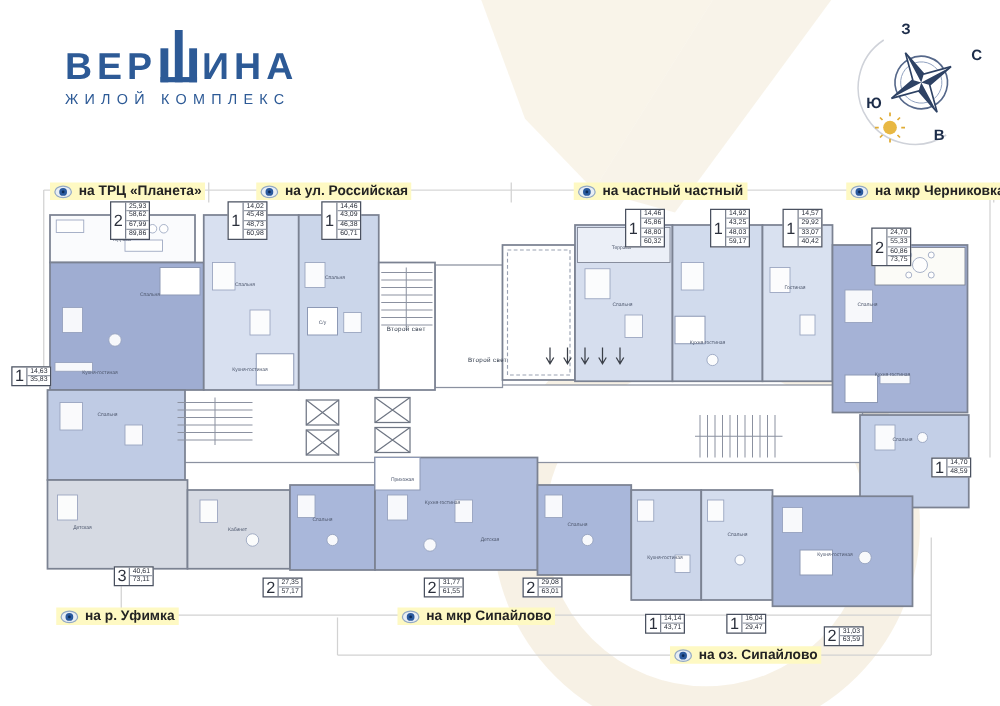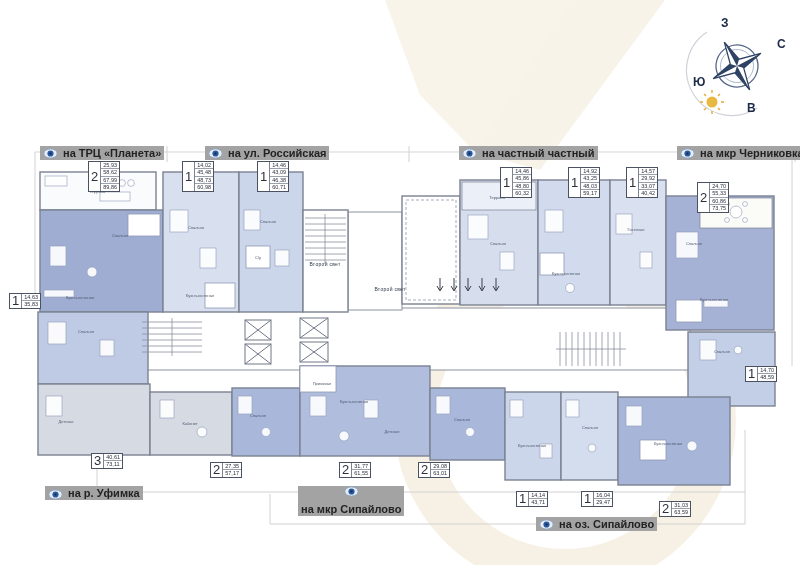--- a/index.html
+++ b/index.html
@@ -9,21 +9,21 @@
   
   .logo{position:absolute;left:52px;top:24px;z-index:5;color:#2d5a96;}
   .logo-row{display:flex;align-items:flex-end;line-height:1;}
   .logo-part{font-size:30px;font-weight:bold;letter-spacing:4px;color:#2d5a96;}
   .logo-sh{width:34px;height:46px;margin:0 2px -1px 0;}
   .logo-sub{margin-top:5px;font-size:11.5px;font-weight:500;letter-spacing:5px;color:#2d5a96;}
   .page-title{position:absolute;left:42px;top:114px;z-index:5;font-size:18px;color:#151515;}
   .compass{position:absolute;left:685px;top:10px;width:112px;height:108px;z-index:5;}
   
   .dir-label{position:absolute;z-index:4;display:inline-flex;align-items:center;gap:5px;
-             background:#a3a3a3;padding:0 3px;font-size:11px;font-weight:bold;color:#232323;
+             background:#fef9c3;padding:0 3px;font-size:11px;font-weight:bold;color:#232323;
              white-space:nowrap;line-height:14px;}
   
   .unit-box{position:absolute;z-index:4;display:inline-flex;align-items:stretch;background:#fff;
             border:1px solid #4a5160;}
   .unit-digit{font-size:13px;font-weight:400;color:#2b303c;padding:0 2px;align-self:center;line-height:1;}
   .unit-areas{display:flex;flex-direction:column;border-left:1px solid #7c8290;}
   .unit-areas span{font-size:5.5px;line-height:6.4px;padding:0 2px;color:#2b303c;
                    border-bottom:0.5px solid #9aa0ab;white-space:nowrap;}
   .unit-areas span:last-child{border-bottom:none;}
   
@@ -161,20 +161,35 @@
         <rect x="540" y="444" width="12" height="14"></rect>
       <rect x="566" y="400" width="13" height="17"></rect>
         <circle cx="592" cy="448" r="4"></circle>
       <rect x="626" y="406" width="16" height="20"></rect>
         <circle cx="692" cy="446" r="5"></circle>
       <rect x="700" y="340" width="16" height="20"></rect>
         <circle cx="738" cy="350" r="4"></circle>
     </g>
   </svg>
 
+  <div class="logo">
+    <div class="logo-row">
+      <span class="logo-part">ВЕР</span>
+      <svg class="logo-sh" viewBox="0 0 30 44">
+        <g fill="#2d5a96">
+          <rect x="1" y="14" width="6" height="26"></rect>
+          <rect x="12" y="0" width="6" height="40"></rect>
+          <rect x="23" y="14" width="6" height="26"></rect>
+          <rect x="1" y="36" width="28" height="4"></rect>
+        </g>
+      </svg>
+      <span class="logo-part">ИНА</span>
+    </div>
+    <div class="logo-sub">ЖИЛОЙ КОМПЛЕКС</div>
+  </div>
 
 
   <div class="compass">
     <svg width="112" height="108" viewBox="0 0 112 108">
       <path d="M22,22 A40,40 0 0 0 72,98" fill="none" stroke="#cfd2d9" stroke-width="1.2"></path>
       <g stroke="#e0ac35">
         <circle cx="27" cy="92" r="5.5" fill="#e8b843" stroke="none"></circle>
         <path d="M27,83 V80 M27,101 V104 M18,92 H15 M36,92 H39 M21,86 L19,84 M33,86 L35,84 M21,98 L19,100 M33,98 L35,100" stroke-width="1.4"></path>
       </g>
       <g transform="translate(52,56) rotate(-28)">
@@ -216,29 +231,29 @@
         <span>на частный частный</span>
       </div>
       <div class="dir-label" style="left: 677px; top: 146px;">
         <svg width="15" height="11" viewBox="0 0 15 11">
           <ellipse cx="7.5" cy="5.5" rx="6.6" ry="4.6" fill="#e8eef5" stroke="#93a9c4" stroke-width="1"></ellipse>
           <circle cx="7.5" cy="5.5" r="3.1" fill="#2a5a9e"></circle>
           <circle cx="7.5" cy="5.5" r="1.1" fill="#0d2b57"></circle>
         </svg>
         <span>на мкр Черниковка</span>
       </div>
-      <div class="dir-label" style="left: 45px; top: 486px; align-items: flex-end;">
+      <div class="dir-label" style="left: 45px; top: 486px;">
         <svg width="15" height="11" viewBox="0 0 15 11">
           <ellipse cx="7.5" cy="5.5" rx="6.6" ry="4.6" fill="#e8eef5" stroke="#93a9c4" stroke-width="1"></ellipse>
           <circle cx="7.5" cy="5.5" r="3.1" fill="#2a5a9e"></circle>
           <circle cx="7.5" cy="5.5" r="1.1" fill="#0d2b57"></circle>
         </svg>
         <span>на р. Уфимка</span>
       </div>
-      <div class="dir-label" style="left: 298px; top: 486px; flex-direction: column;">
+      <div class="dir-label" style="left: 318px; top: 486px;">
         <svg width="15" height="11" viewBox="0 0 15 11">
           <ellipse cx="7.5" cy="5.5" rx="6.6" ry="4.6" fill="#e8eef5" stroke="#93a9c4" stroke-width="1"></ellipse>
           <circle cx="7.5" cy="5.5" r="3.1" fill="#2a5a9e"></circle>
           <circle cx="7.5" cy="5.5" r="1.1" fill="#0d2b57"></circle>
         </svg>
         <span>на мкр Сипайлово</span>
       </div>
       <div class="dir-label" style="left: 536px; top: 517px;">
         <svg width="15" height="11" viewBox="0 0 15 11">
           <ellipse cx="7.5" cy="5.5" rx="6.6" ry="4.6" fill="#e8eef5" stroke="#93a9c4" stroke-width="1"></ellipse>

